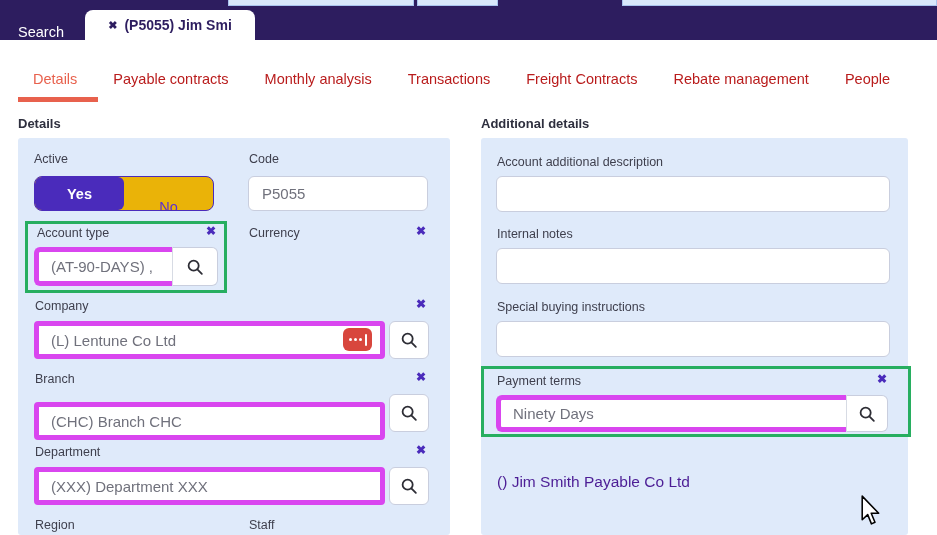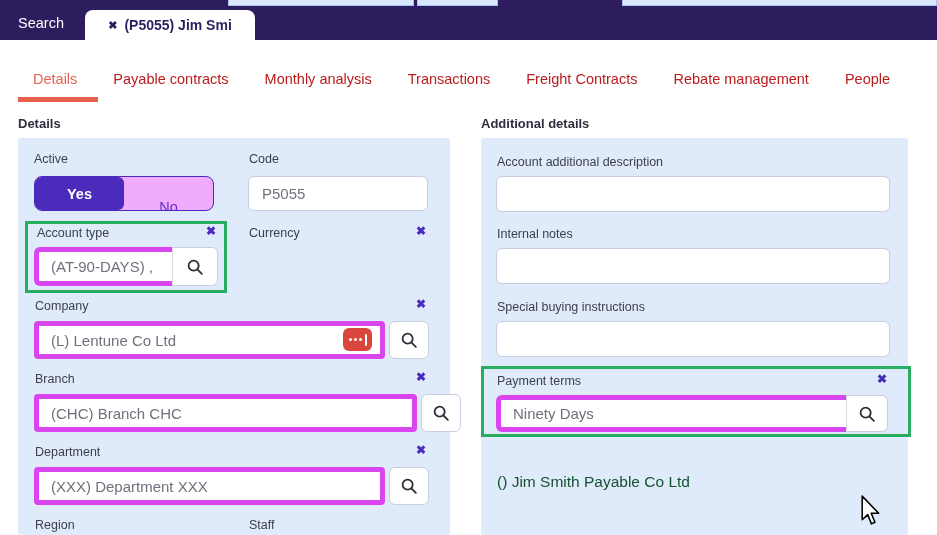--- a/index.html
+++ b/index.html
@@ -9,21 +9,21 @@
     overflow:hidden;
   }
 
   
   .top-edge { position:absolute; left:0; top:0; width:937px; height:6px; background:#2d1d5f; }
   .edge-box { position:absolute; top:0; height:6px; background:#d9e8fb; border:1px solid #a9c4ee; border-top:none; }
 
   
   .tabbar { position:absolute; left:0; top:6px; width:937px; height:34px; background:#2d1d5f; }
   .tabbar .search-tab {
-    position:absolute; left:18px; top:0; height:34px; display:flex; align-items:center;
+    position:absolute; left:18px; top:0; height:34px; display:flex; align-items:flex-end;
     color:#ffffff; font-size:14.5px; cursor:default;
   }
   .win-tab {
     position:absolute; left:85px; top:4px; width:170px; height:30px;
     background:#ffffff; border-radius:8px 8px 0 0;
     display:flex; align-items:center; justify-content:center; gap:7px;
     color:#2d1d5f; font-weight:bold; font-size:14px;
   }
   .win-tab .tab-close { font-size:11px; font-weight:bold; color:#2d1d5f; }
 
@@ -60,36 +60,36 @@
     background:#fff; border:1px solid #c9cede; height:100%;
     display:flex; align-items:center; justify-content:center; cursor:pointer; padding:0;
   }
   .lookup.joined .lk-input { border-radius:6px 0 0 6px; border-right:none; }
   .lookup.joined .lk-btn  { border-radius:0 6px 6px 0; border-left:1px solid #d7dbe4; }
   .lookup.sep .lk-input { border-radius:4px; }
   .lookup.sep .lk-btn  { border-radius:6px; margin-left:4px; }
 
   
   .toggle { position:absolute; left:34px; top:176px; width:180px; height:35px;
-    border:1.5px solid #4a2bbb; border-radius:8px; background:#f0abfc; display:flex; overflow:hidden; }
+    border:1.5px solid #4a2bbb; border-radius:8px; background:#eab308; display:flex; overflow:hidden; }
   .toggle .opt { flex:1; display:flex; align-items:center; justify-content:center;
     font-size:14.5px; cursor:pointer; }
   .toggle .opt.on  { background:#4a2bbb; color:#fff; font-weight:bold; border-radius:0 6px 6px 0; }
   .toggle .opt.off { color:#5b2fd0;margin-top:26px; }
 
   
   .autofill-badge { position:absolute; width:29px; height:23px; background:#d8463d; border-radius:6px;
     display:flex; align-items:center; justify-content:center; gap:2px; cursor:pointer; }
   .autofill-badge i { display:block; width:3px; height:3px; background:#fff; border-radius:50%; }
   .autofill-badge b { display:block; width:2px; height:12px; background:#fff; border-radius:1px; margin-left:1px; }
 
   
   .hl-box { position:absolute; border:3px solid #27ae60; pointer-events:none; }
 
-  .ro-value { position:absolute; font-size:15.5px; color:#14532d; white-space:nowrap; }
+  .ro-value { position:absolute; font-size:15.5px; color:#4c1d95; white-space:nowrap; }
 
   .cursor { position:absolute; pointer-events:none; }
 </style>
 </head>
 <body>
 
 <div id="screen">
 
   <div class="top-edge">
     <div class="edge-box" style="left:228px; width:186px;"></div>
@@ -162,21 +162,21 @@
   <div class="autofill-badge" style="left:343px; top:328px;">
     <i></i>
       <i></i>
       <i></i>
       <b></b>
   </div>
 
   <div class="f-label" style="left:35px; top:372px;">Branch</div>
   <span class="clear-x" style="left:416px; top:371px;">✖</span>
   <div class="lookup sep" style="left:34px; top:394px; height:38px;">
-    <input class="lk-input" style="width: 383px;" value="(CHC) Branch CHC">
+    <input class="lk-input" style="width: 351px; margin-top: 8px;" value="(CHC) Branch CHC">
     <button class="lk-btn" style="width:40px;">
       <svg width="18" height="18" viewBox="0 0 20 20">
           <circle cx="8.5" cy="8.5" r="5.6" fill="none" stroke="#2d2d35" stroke-width="2"></circle>
           <line x1="12.9" y1="12.9" x2="17.6" y2="17.6" stroke="#2d2d35" stroke-width="2" stroke-linecap="round"></line>
         </svg>
     </button>
   </div>
 
   <div class="f-label" style="left:35px; top:445px;">Department</div>
   <span class="clear-x" style="left:416px; top:444px;">✖</span>

